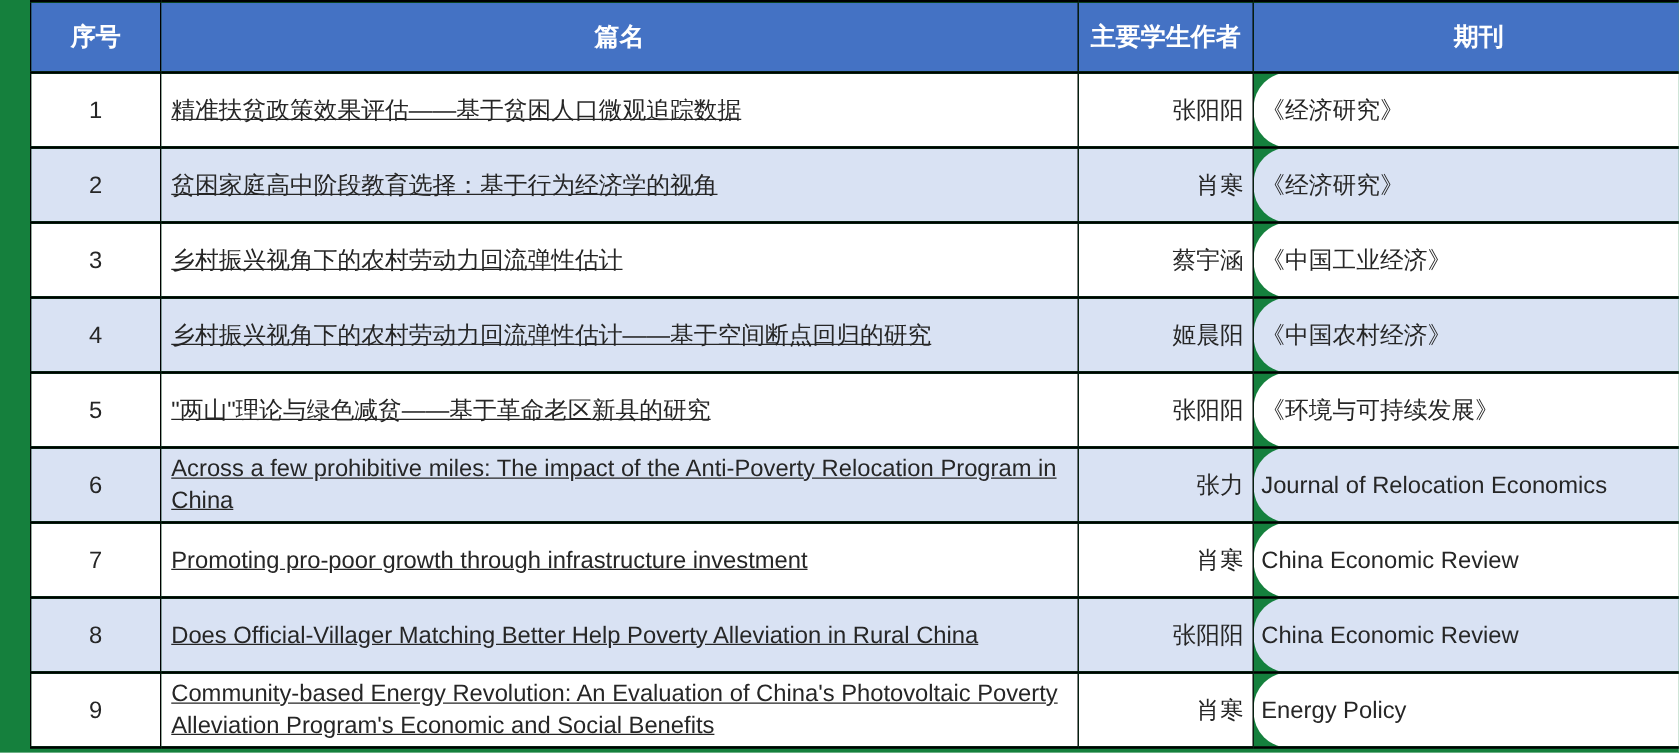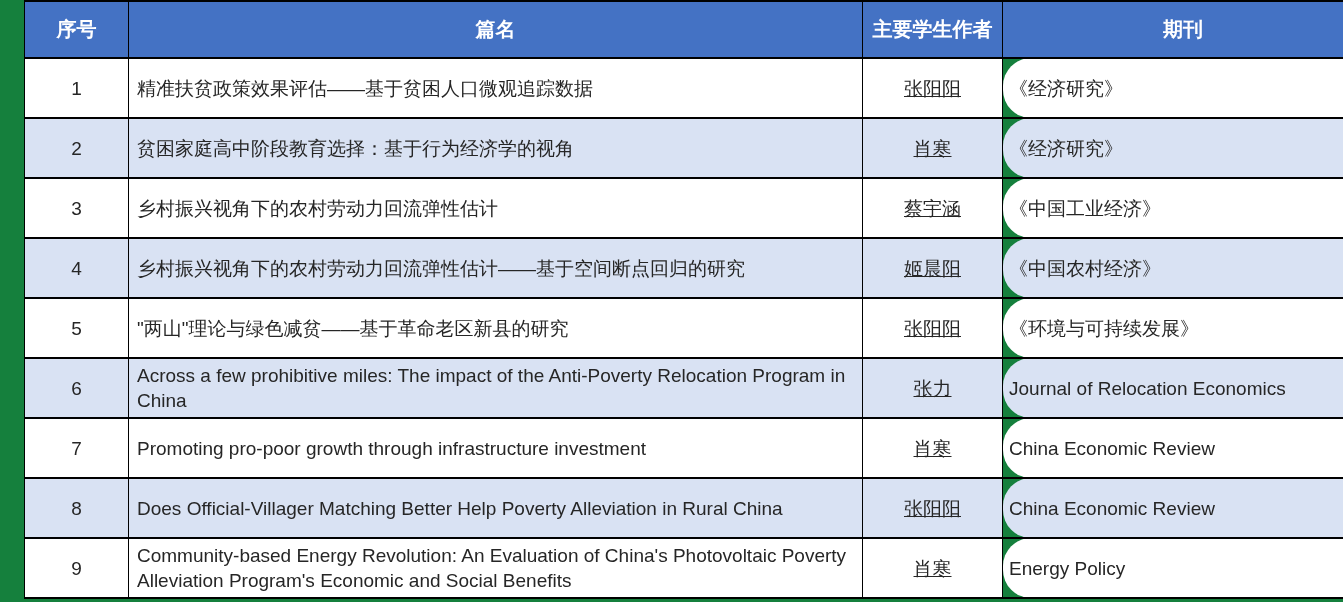--- a/index.html
+++ b/index.html
@@ -53,25 +53,25 @@
   }
   table.papers tr.banded td {
     background: var(--band-bg, #D9E2F3);
   }
   td.col-index {
     text-align: center;
   }
   td.col-title {
     text-align: left;
     padding: 0 8px;
+    text-decoration: underline;
   }
   td.col-author {
-    text-align: center;
+    text-align: right;
     padding: 0 7px;
-    text-decoration: underline;
   }
   td.col-journal {
     text-align: left;
     padding: 0 6px;
     border-radius: 28px;
   }
 </style>
 </head>
 <body>
 

